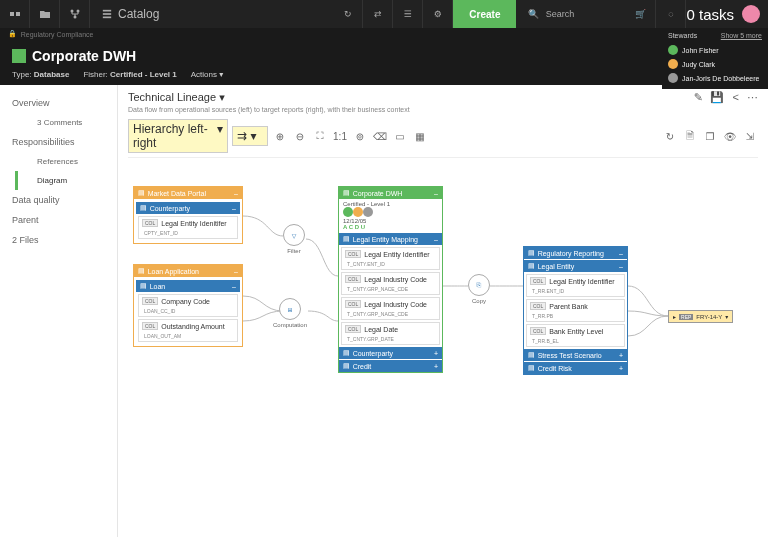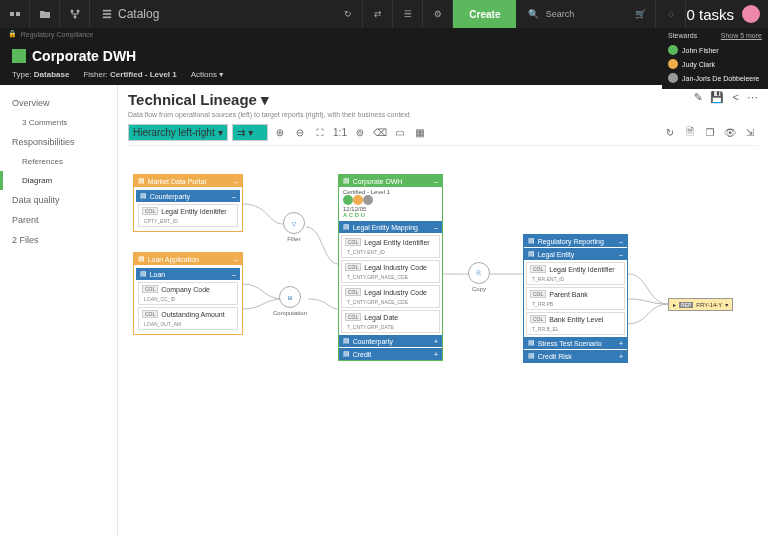--- a/index.html
+++ b/index.html
@@ -21,30 +21,30 @@
 .stewards-panel .steward .dot { width:10px;height:10px;border-radius:50%; }
 .header { background:#1a1a1a; color:#fff; padding:8px 12px 6px; }
 .header .title-row { display:flex; align-items:center; gap:6px; }
 .header .title-row .box { width:14px; height:14px; background:#5cb85c; }
 .header h1 { font-size:14px; font-weight:600; }
 .header .meta { display:flex; align-items:center; gap:14px; margin-top:6px; font-size:8px; color:#ccc;}
 .header .meta .more { margin-left:auto; }
 .layout { display:flex; height:calc(100% - 98px); }
 .sidebar { width:118px; border-right:1px solid #e5e5e5; padding-top:8px; }
 .sidebar .item { padding:5px 12px; font-size:9px; color:#666; cursor:pointer; }
-.sidebar .item.indent { padding-left:22px; font-size:8px; }
+.sidebar .item.indent { padding-left:22px; font-size:8px;margin-left:15px; }
 .sidebar .item.active { border-left:3px solid #5cb85c; padding-left:19px; color:#333; font-weight:500; }
 .content { flex:1; padding:6px 10px; position:relative; }
 .content .chead { display:flex; align-items:flex-start; gap:8px; }
-.content h2 { font-size:15px; font-weight:700; }
+.content h2 { font-size:11px; font-weight:400; }
 .content .sub { font-size:7px; color:#888; margin-top:2px; }
 .content .cicons { margin-left:auto; display:flex; gap:8px; color:#666; }
 .content .cicons span { cursor:pointer; font-size:11px; }
 .toolbar { display:flex; align-items:center; gap:4px; margin-top:6px; border-bottom:1px solid #eee; padding-bottom:4px;}
-.toolbar select, .toolbar .sel { font-size:10px; border:1px solid #ccc; padding:2px 4px; background:#14b8a6; }
+.toolbar select, .toolbar .sel { font-size:12px; border:1px solid #ccc; padding:2px 4px; background:#fef9c3; }
 .toolbar .sel { width:100px; display:flex; justify-content:space-between; }
 .toolbar .sel2 { width:36px; }
 .toolbar .tbtn { width:16px; height:16px; display:flex; align-items:center; justify-content:center; color:#666; cursor:pointer; font-size:10px; }
 .toolbar .spacer2 { flex:1; }
 .canvas { position:relative; height:340px; margin-top:8px; }
 .node { position:absolute; border:1px solid; background:#fff; font-size:7px; }
 .node.orange { border-color:#f0ad4e; }
 .node.green { border-color:#5cb85c; }
 .node.blue { border-color:#337ab7; }
 .node .nhdr { background:#337ab7; color:#fff; padding:2px 4px; display:flex; align-items:center; gap:3px; font-size:7px; }

